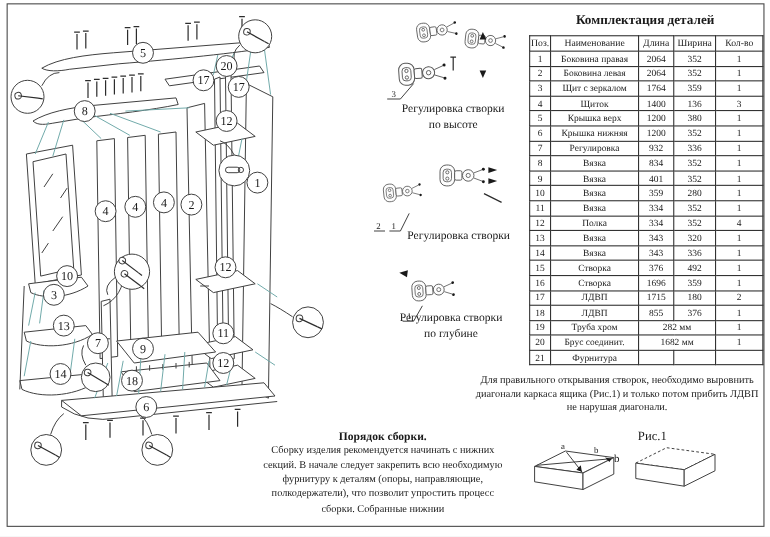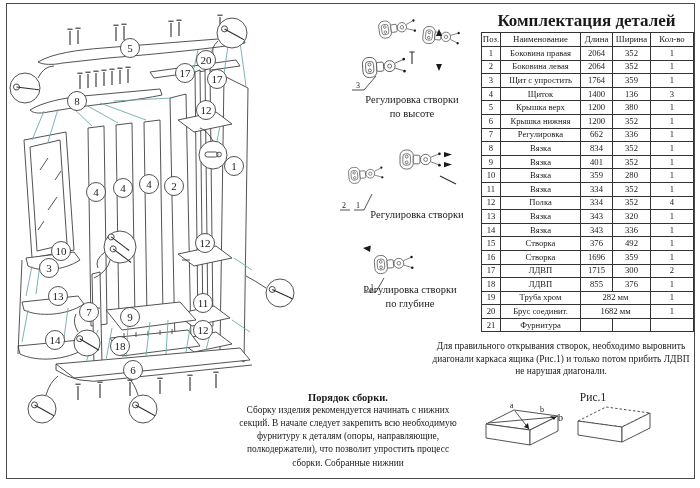--- a/index.html
+++ b/index.html
@@ -1,21 +1,21 @@
 <!DOCTYPE html>
 <html><head>
 <meta charset="utf-8">
 <style>
   html,body{margin:0;padding:0;background:#e8e8e8;}
   #page{position:relative;width:700px;height:488px;background:#ffffff;
         font-family:"Liberation Serif","DejaVu Serif",serif;color:#1a1a1a;overflow:hidden;}
   #frame{position:absolute;left:6px;top:3px;width:687px;height:474px;border:1px solid #4a4a4a;}
   
   #table-title{position:absolute;left:481px;top:11px;width:211px;text-align:center;
-               font-size:17px;font-weight:bold;}
+               font-size:12px;font-weight:bold;}
   table.parts{position:absolute;left:481px;top:32px;width:212px;border-collapse:collapse;
               table-layout:fixed;font-size:8.6px;}
   table.parts th,table.parts td{border:1px solid #333;text-align:center;padding:0;height:12.6px;
               line-height:1.05;overflow:hidden;white-space:nowrap;}
   table.parts th{font-weight:normal;font-size:8.8px;height:13px;}
   col.c0{width:19px}col.c1{width:80px}col.c2{width:32px}col.c3{width:38px}col.c4{width:43px}
   #table-note{position:absolute;left:428px;top:340px;width:266px;text-align:center;
               font-size:9.4px;line-height:1.34;}
   
   #fig1-label{position:absolute;left:528px;top:391px;width:130px;text-align:center;font-size:11.5px;}
@@ -321,21 +321,21 @@
         </tr>
         <tr>
           <td>2</td>
           <td>Боковина левая</td>
           <td>2064</td>
           <td>352</td>
           <td>1</td>
         </tr>
         <tr>
           <td>3</td>
-          <td>Щит с упростить</td>
+          <td>Щит с зеркалом</td>
           <td>1764</td>
           <td>359</td>
           <td>1</td>
         </tr>
         <tr>
           <td>4</td>
           <td>Щиток</td>
           <td>1400</td>
           <td>136</td>
           <td>3</td>
@@ -350,21 +350,21 @@
         <tr>
           <td>6</td>
           <td>Крышка нижняя</td>
           <td>1200</td>
           <td>352</td>
           <td>1</td>
         </tr>
         <tr>
           <td>7</td>
           <td>Регулировка</td>
-          <td>662</td>
+          <td>932</td>
           <td>336</td>
           <td>1</td>
         </tr>
         <tr>
           <td>8</td>
           <td>Вязка</td>
           <td>834</td>
           <td>352</td>
           <td>1</td>
         </tr>
@@ -421,21 +421,21 @@
           <td>16</td>
           <td>Створка</td>
           <td>1696</td>
           <td>359</td>
           <td>1</td>
         </tr>
         <tr>
           <td>17</td>
           <td>ЛДВП</td>
           <td>1715</td>
-          <td>300</td>
+          <td>180</td>
           <td>2</td>
         </tr>
         <tr>
           <td>18</td>
           <td>ЛДВП</td>
           <td>855</td>
           <td>376</td>
           <td>1</td>
         </tr>
         <tr>

